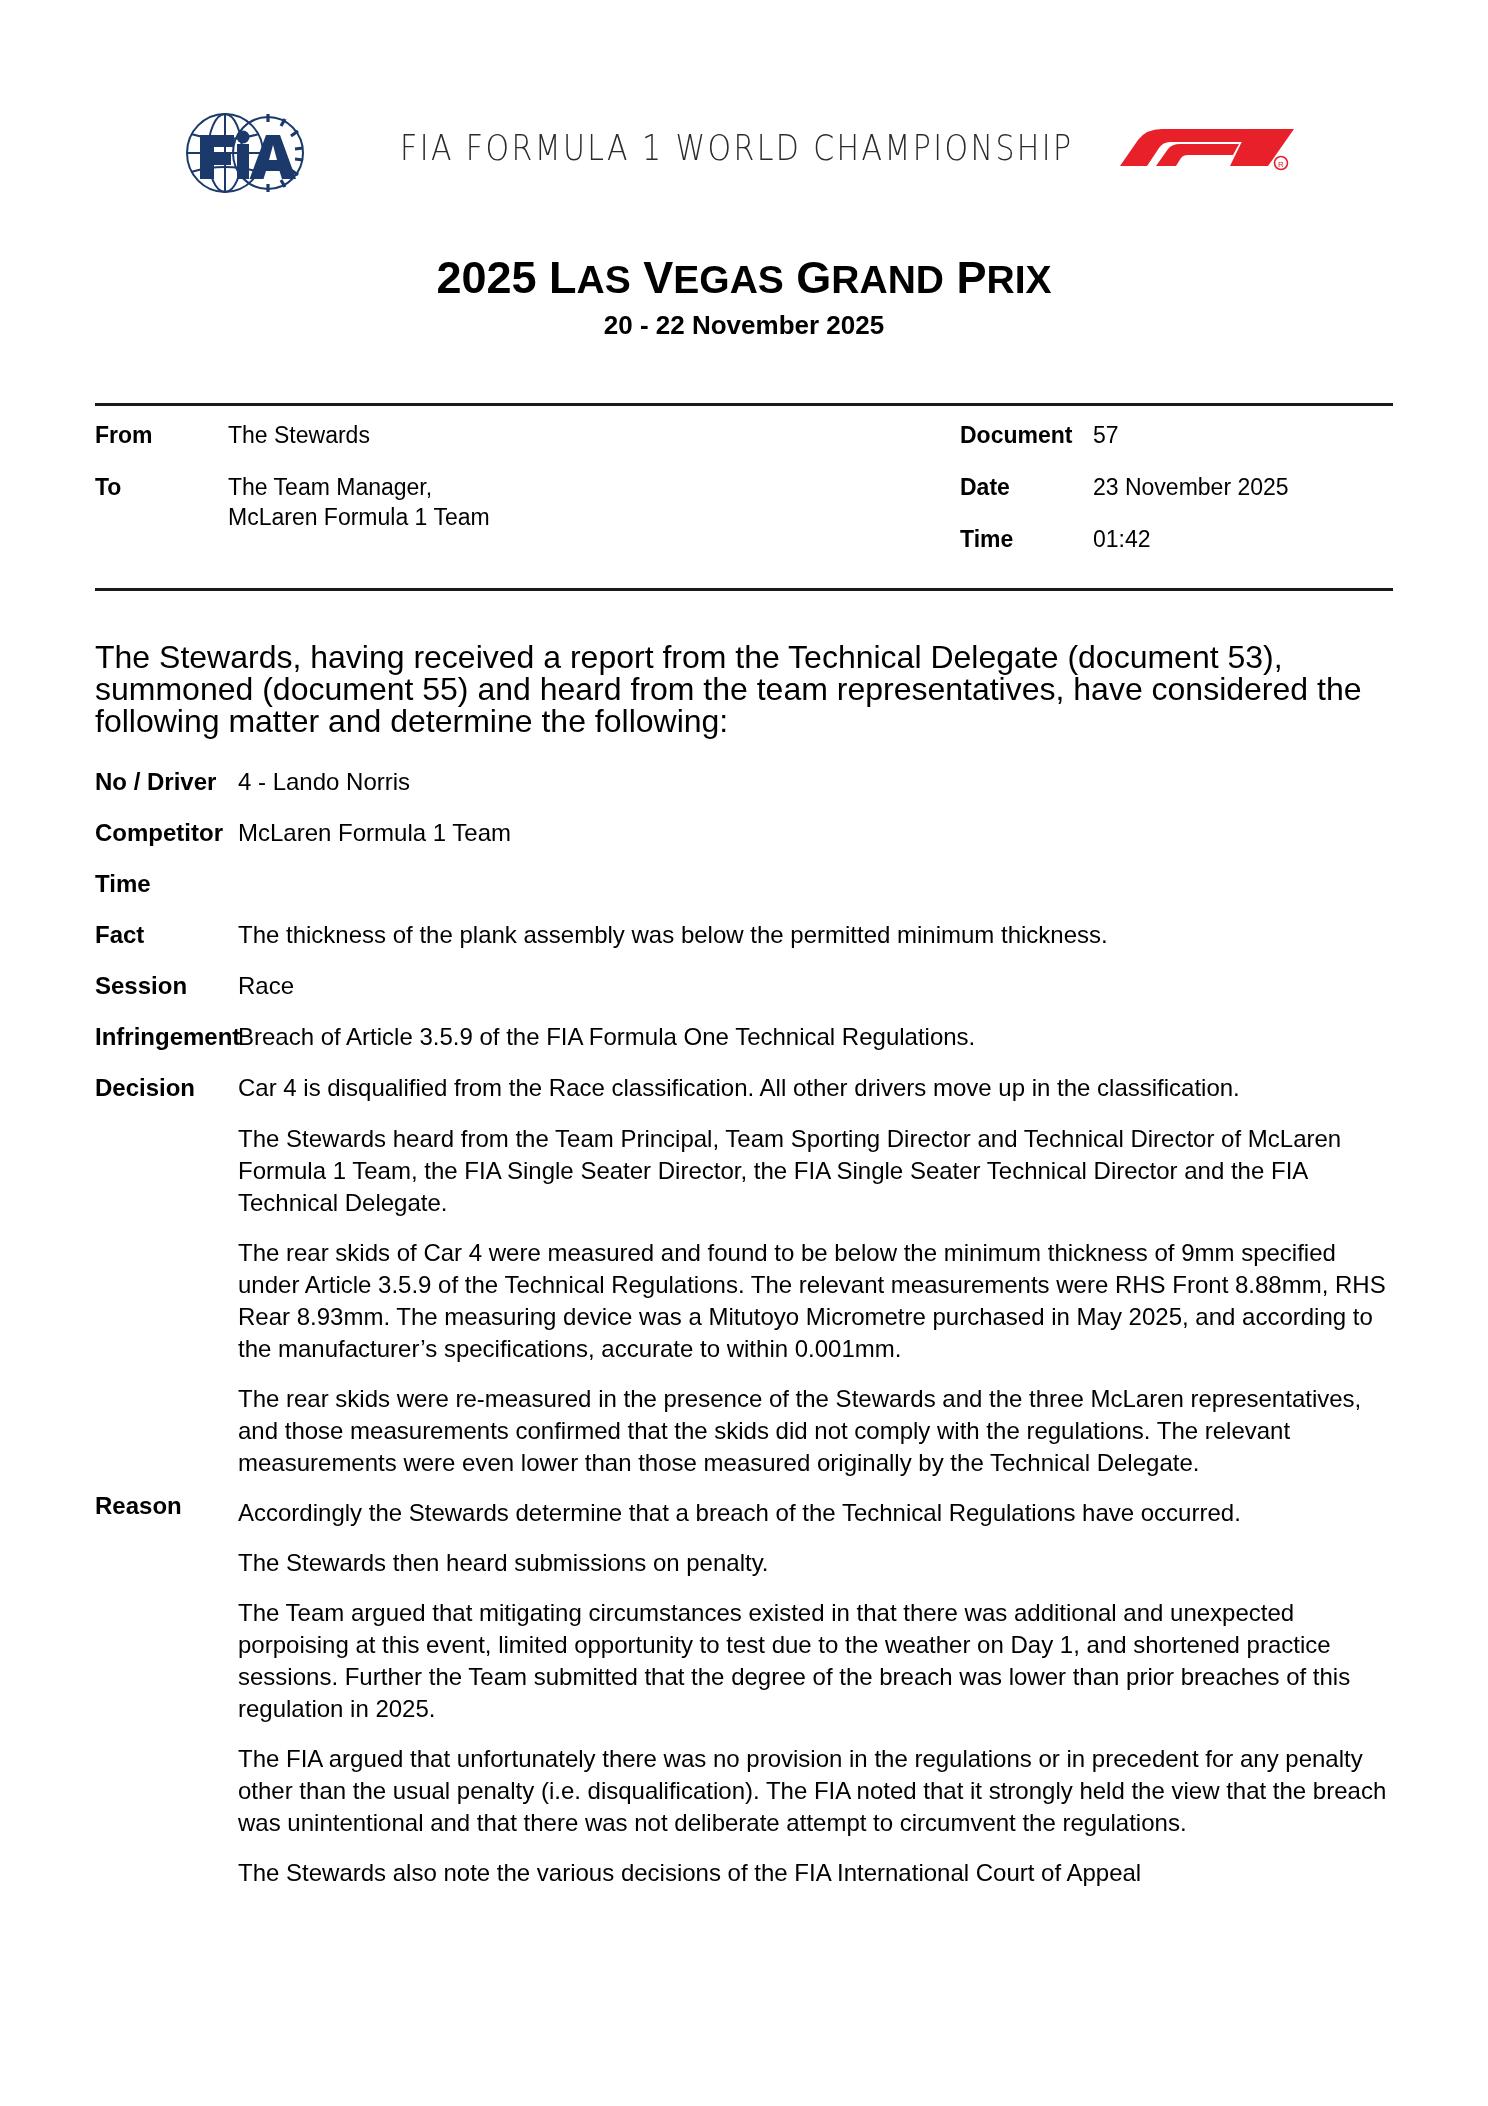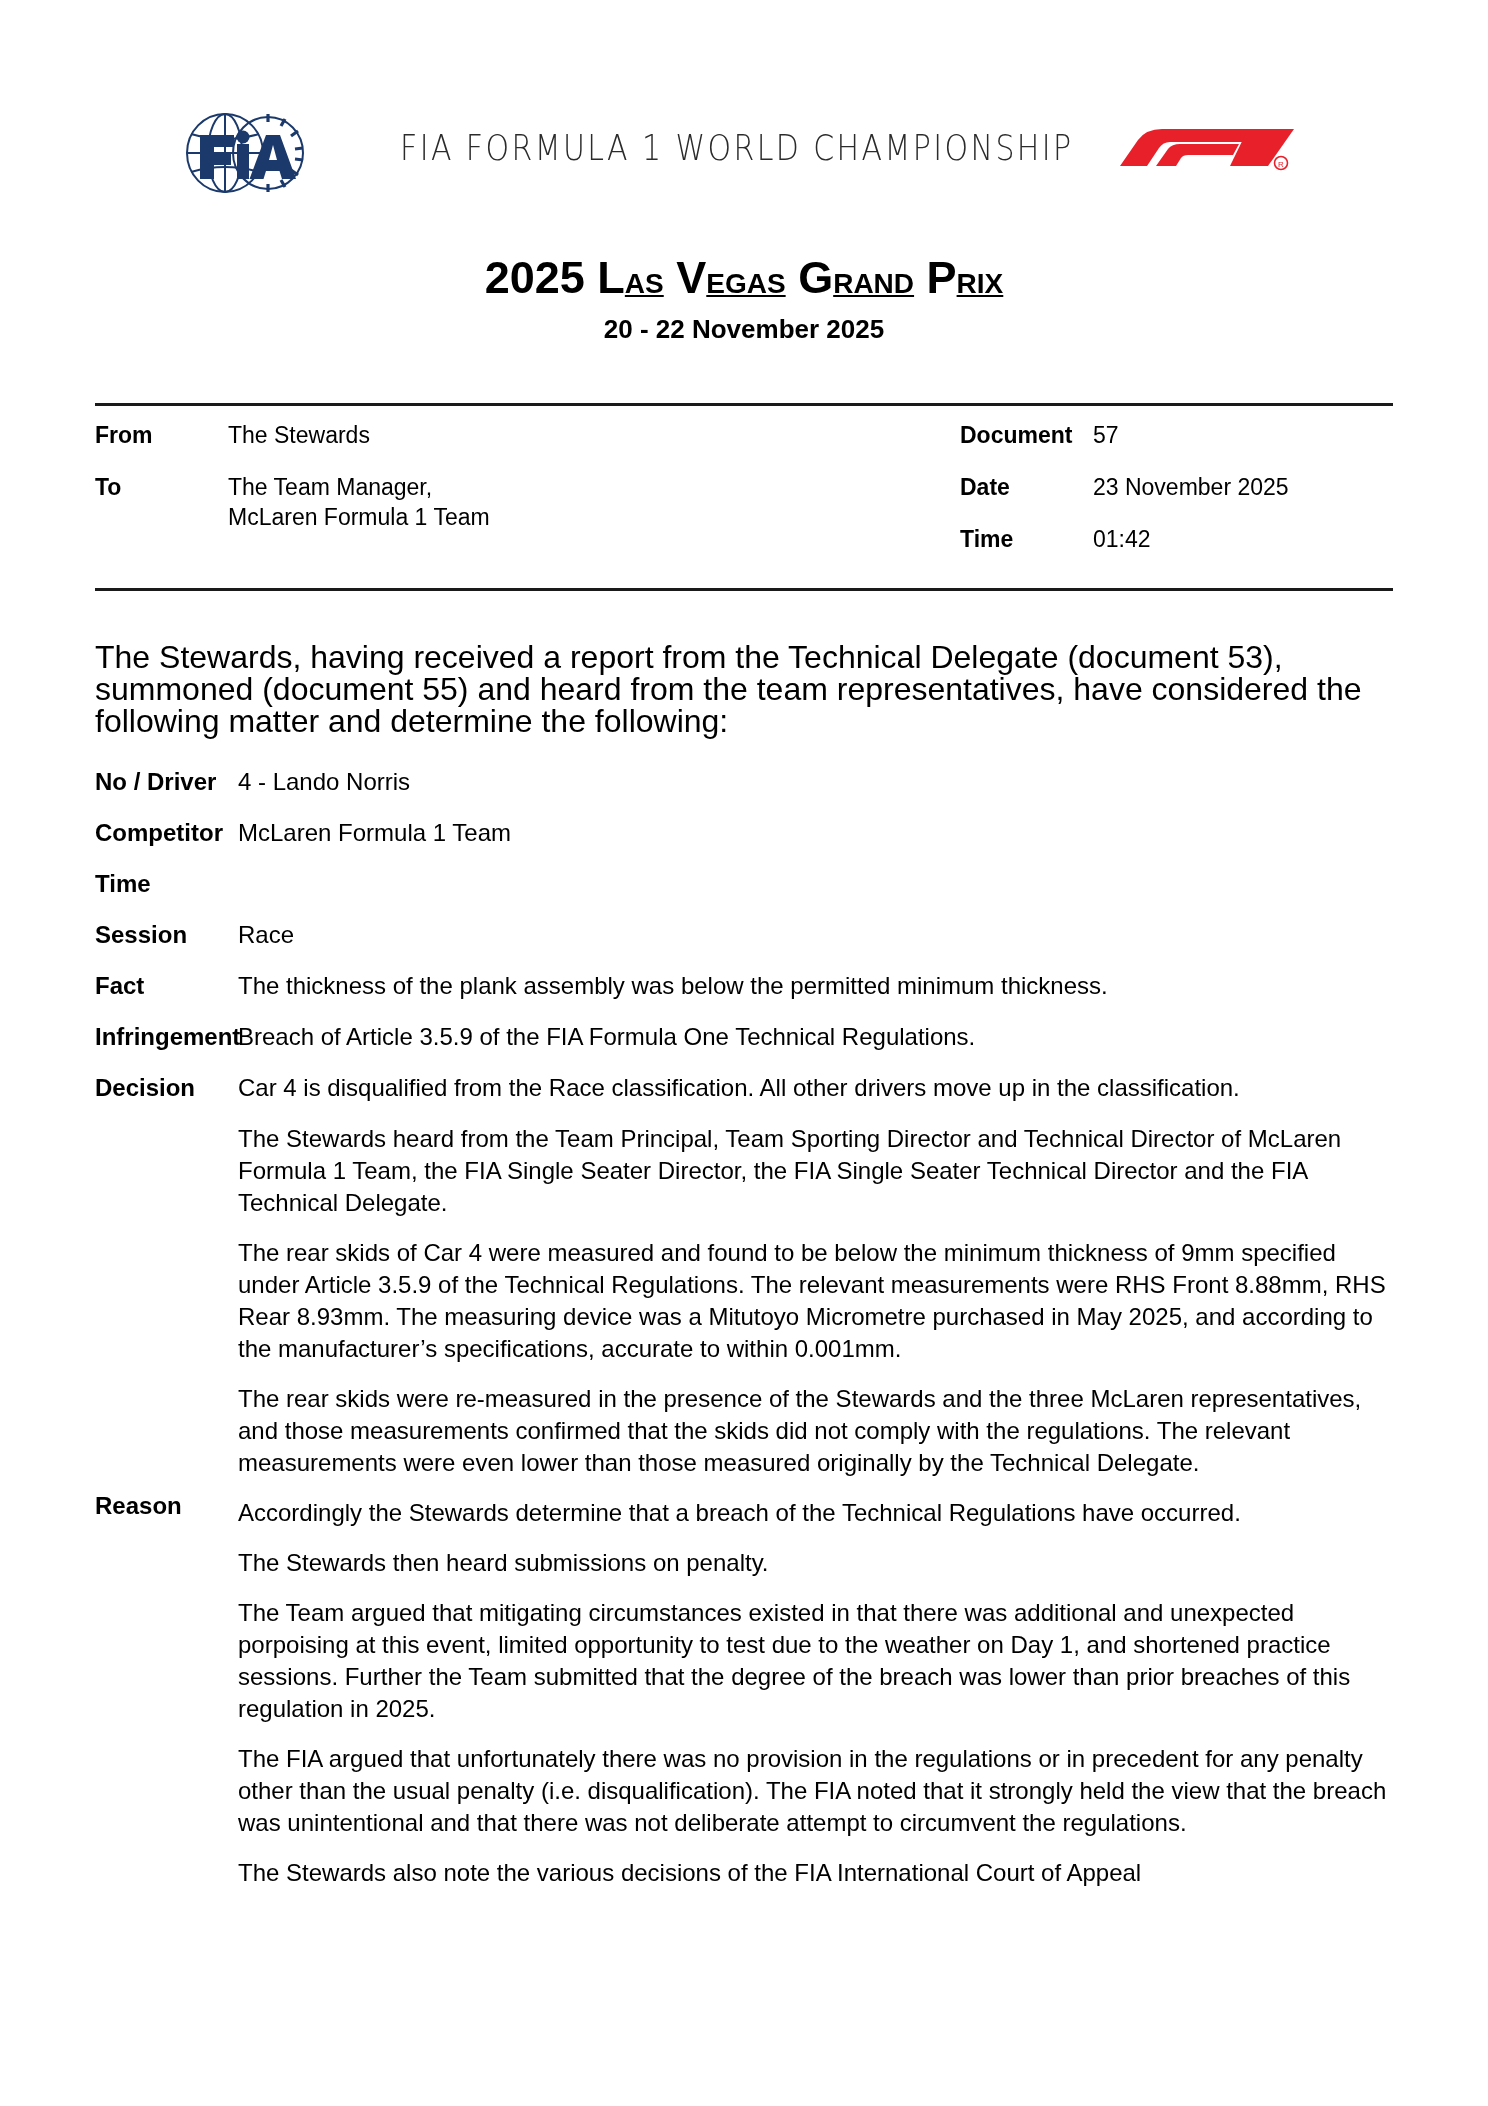--- a/index.html
+++ b/index.html
@@ -67,22 +67,21 @@
   .event-title {
     font-family: "Liberation Sans", sans-serif;
     font-weight: bold;
     font-size: 45px;
     line-height: 52px;
     letter-spacing: 0px;
     color: #000;
     white-space: nowrap;
   }
   .event-title .sc {
-    font-size: 28px;
-    text-decoration: underline;
+    font-size: 39px;
   }
   .event-dates {
     margin-top: 4px;
     font-family: "Liberation Sans", sans-serif;
     font-weight: bold;
     font-size: 26px;
     line-height: 30px;
     color: #000;
   }
 
@@ -293,27 +292,27 @@
     <div class="field-row">
       <div class="field-label">Competitor</div>
       <div class="field-value">McLaren Formula 1 Team</div>
     </div>
 
     <div class="field-row">
       <div class="field-label">Time</div>
     </div>
 
     <div class="field-row">
+      <div class="field-label">Fact</div>
+      <div class="field-value">The thickness of the plank assembly was below the permitted minimum thickness.</div>
+    </div>
+
+    <div class="field-row">
       <div class="field-label">Session</div>
       <div class="field-value">Race</div>
-    </div>
-
-    <div class="field-row">
-      <div class="field-label">Fact</div>
-      <div class="field-value">The thickness of the plank assembly was below the permitted minimum thickness.</div>
     </div>
 
     <div class="field-row">
       <div class="field-label">Infringement</div>
       <div class="field-value">Breach of Article 3.5.9 of the FIA Formula One Technical Regulations.</div>
     </div>
 
     <div class="field-row">
       <div class="field-label">Decision</div>
       <div class="field-value">Car 4 is disqualified from the Race classification. All other drivers move up in the classification.</div>

